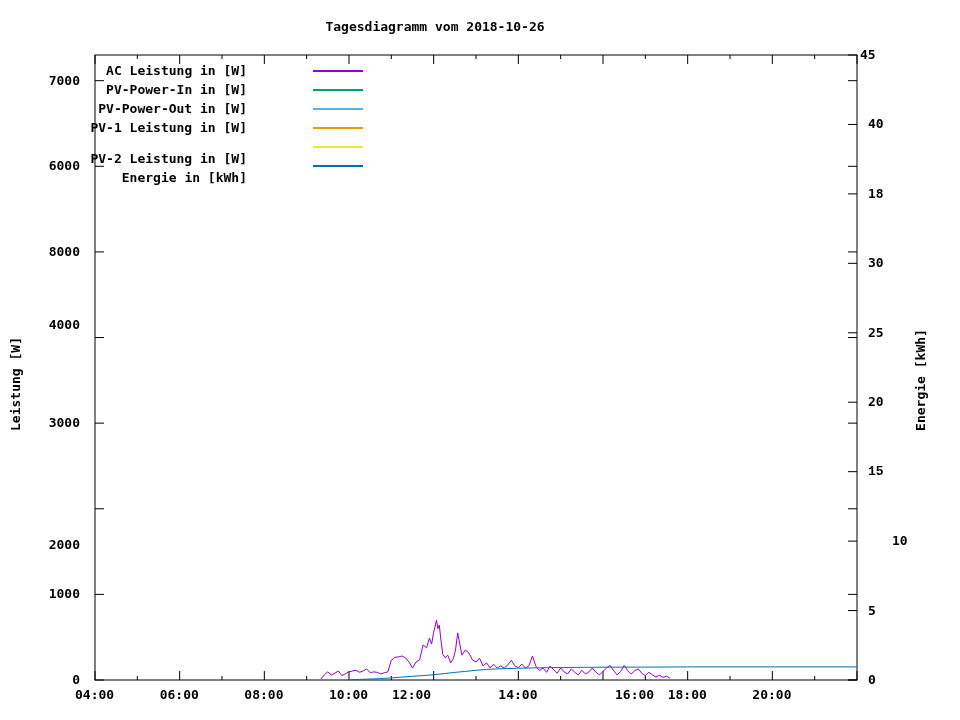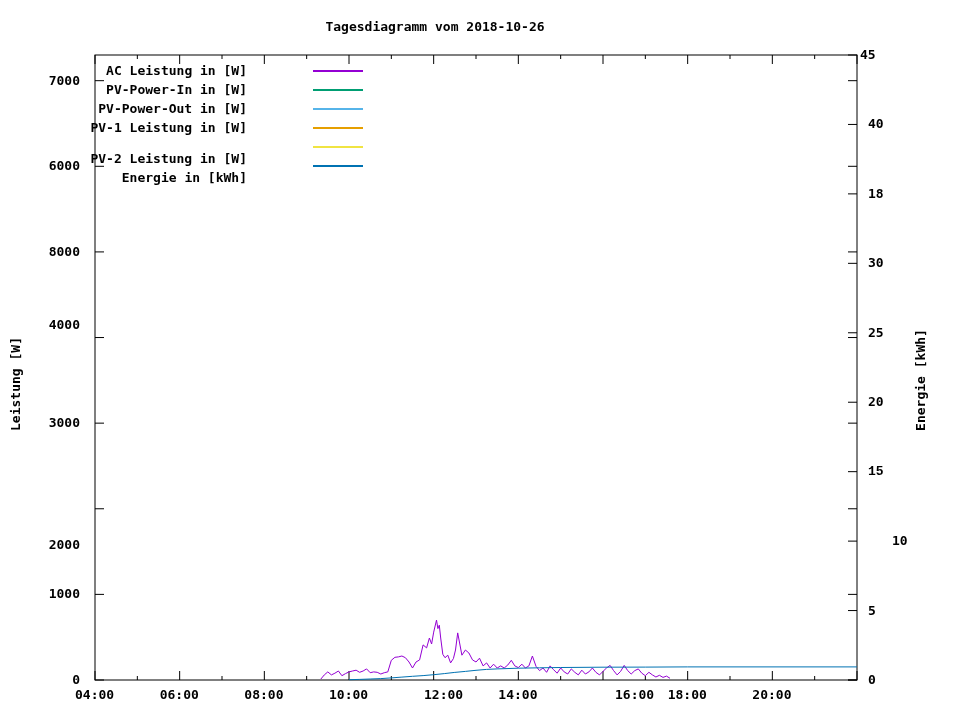--- a/index.html
+++ b/index.html
@@ -88,21 +88,21 @@
       <line x1="857" y1="124.44444444444446" x2="848" y2="124.44444444444446" stroke="#000" stroke-width="1"></line>
       <line x1="857" y1="55" x2="848" y2="55" stroke="#000" stroke-width="1"></line>
       <polyline points="320.8,679.1 324.3,674.9 327.8,671.9 331.4,674.9 334.9,673.2 338.4,671.0 341.9,675.7 345.5,673.6 349.0,671.9 352.5,671.0 356.1,670.2 359.6,672.3 363.1,671.0 366.6,668.9 370.2,672.7 373.7,671.9 377.2,672.3 380.8,674.0 384.3,672.7 387.8,671.9 391.3,660.3 394.9,657.3 398.4,656.9 401.9,656.0 405.4,657.7 409.0,662.0 412.5,668.0 416.0,662.0 419.6,659.9 423.1,644.9 426.6,647.9 429.4,638.0 431.6,644.0 433.7,632.1 436.5,620.1 437.9,628.6 439.3,625.2 440.7,638.0 442.8,654.3 445.0,657.7 447.8,655.2 450.6,662.9 453.4,658.6 455.5,650.0 457.7,632.9 459.8,644.0 461.9,655.2 465.4,650.0 468.9,653.0 472.5,659.9 476.0,662.0 479.5,658.2 483.1,665.9 486.6,662.9 490.1,668.0 493.6,664.2 497.2,668.0 500.7,665.9 504.2,668.0 507.8,665.0 511.3,660.3 514.8,665.9 518.3,667.6 521.9,664.2 525.4,668.0 528.9,665.9 532.4,656.0 536.0,666.3 539.5,670.6 543.0,668.0 546.6,672.3 550.1,665.9 553.6,669.7 557.1,673.2 560.7,668.0 564.2,671.9 567.7,674.0 571.3,668.9 574.8,672.3 578.3,674.9 581.8,670.2 585.4,674.0 588.9,671.9 592.4,668.0 595.9,672.3 599.5,674.9 603.0,671.4 606.5,668.0 610.1,665.4 613.6,670.6 617.1,674.9 620.6,671.4 624.2,665.4 627.7,670.6 631.2,674.0 634.8,670.6 638.3,668.9 641.8,673.2 645.3,675.7 648.9,672.3 652.4,674.9 655.9,677.0 659.4,675.3 663.0,677.4 666.5,676.1 670.0,678.3" fill="none" stroke="#9400d3" stroke-width="1"></polyline>
       <polyline points="349.0,679.7 359.6,679.4 370.2,679.0 380.8,678.6 391.3,677.9 401.9,677.1 412.5,676.3 423.1,675.6 433.7,674.7 444.3,673.6 454.8,672.4 465.4,671.4 476.0,670.3 486.6,669.4 497.2,668.9 518.3,668.2 539.5,667.8 560.7,667.5 603.0,667.2 645.3,667.1 687.7,666.9 857.0,666.9" fill="none" stroke="#0072b2" stroke-width="1"></polyline>
     </svg>
   <div id="labels">
       <div class="t " style="left: 75px; top: 688px;">04:00</div>
       <div class="t " style="left: 159.667px; top: 688px;">06:00</div>
       <div class="t " style="left: 244.333px; top: 688px;">08:00</div>
       <div class="t " style="left: 329px; top: 688px;">10:00</div>
-      <div class="t " style="left: 424px; top: 688px;">12:00</div>
+      <div class="t " style="left: 392px; top: 688px;">12:00</div>
       <div class="t " style="left: 498.333px; top: 688px;">14:00</div>
       <div class="t " style="left: 583px; top: 688px; margin-left: 32px;">16:00</div>
       <div class="t " style="left: 667.667px; top: 688px;">18:00</div>
       <div class="t " style="left: 752.333px; top: 688px;">20:00</div>
       <div class="t " style="left: 837px; top: 722px;">22:00</div>
       <div class="t ytick" style="left: 10px; top: 673px;">0</div>
       <div class="t ytick" style="left: 10px; top: 587.384px;">1000</div>
       <div class="t ytick" style="left: 10px; top: 501.767px; margin-top: 36px;">2000</div>
       <div class="t ytick" style="left: 10px; top: 416.151px;">3000</div>
       <div class="t ytick" style="left: 10px; top: 318px; text-align: right;">4000</div>

